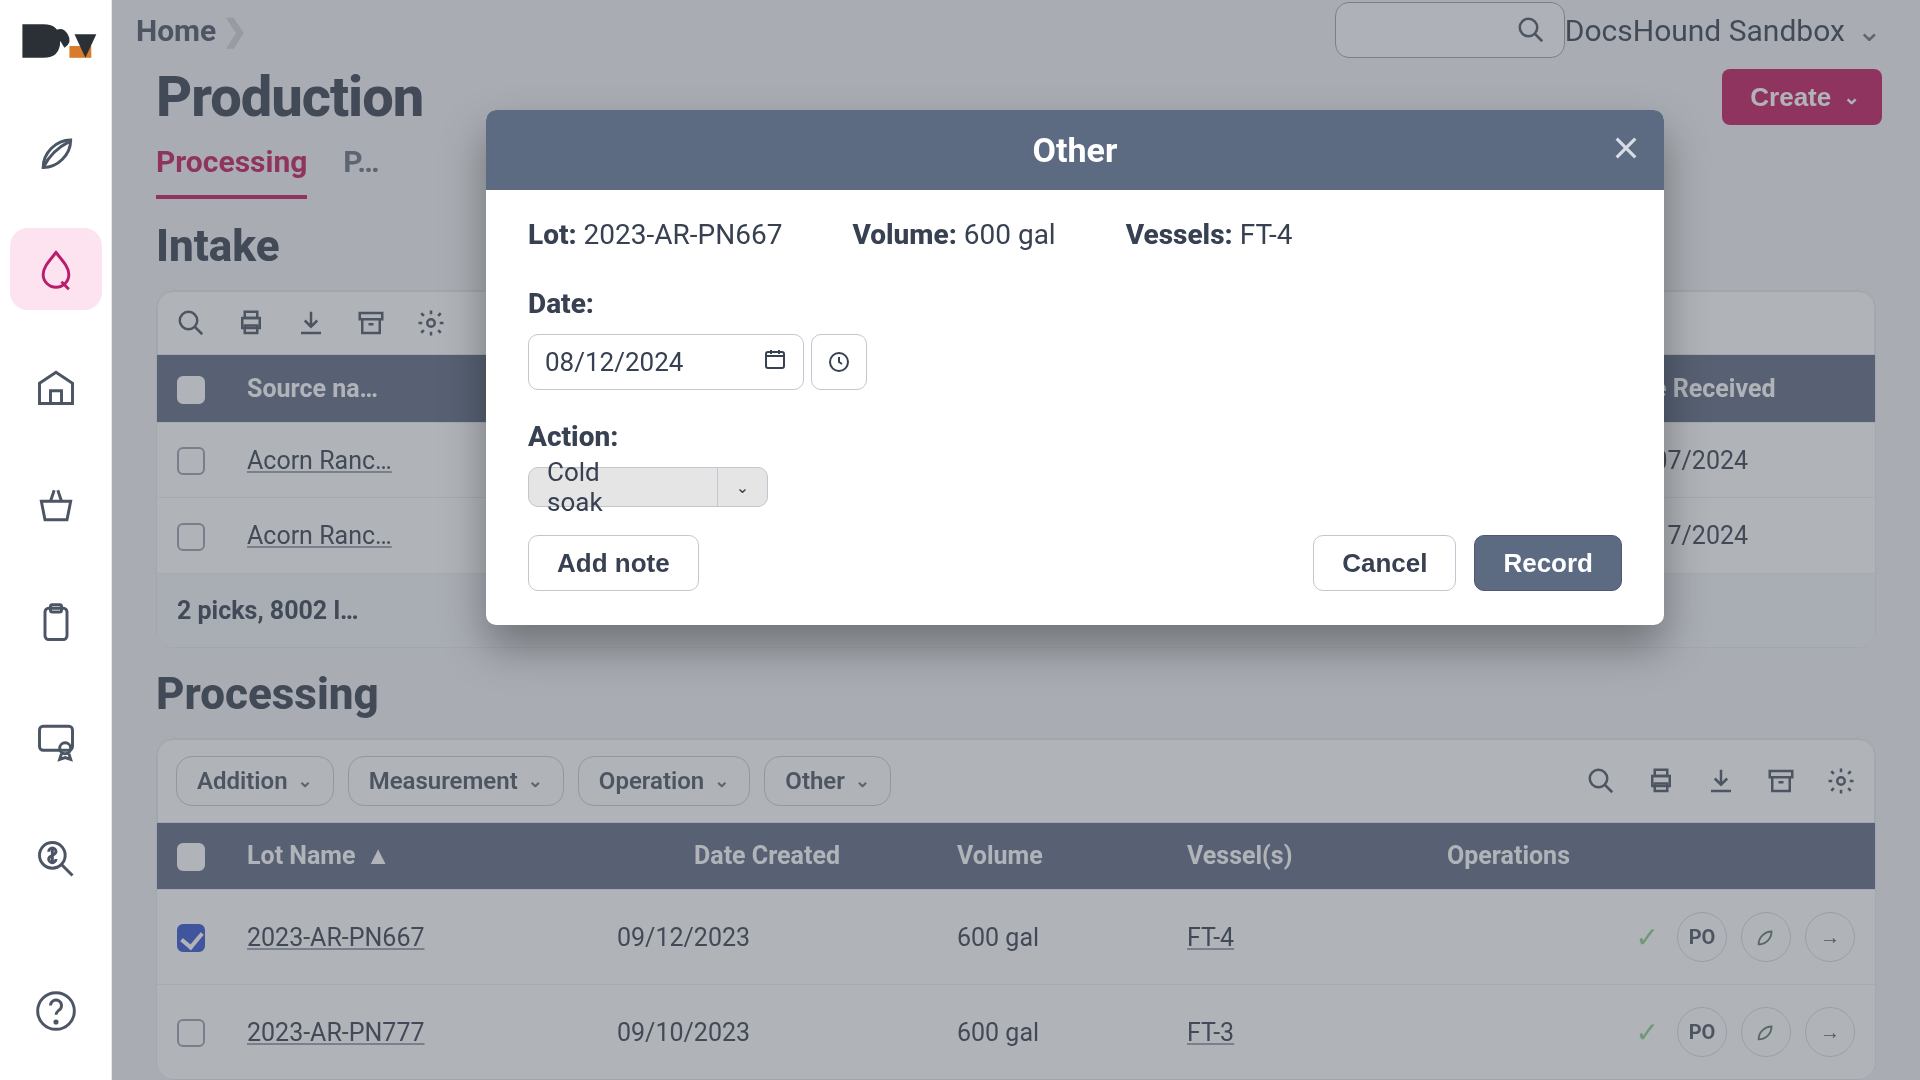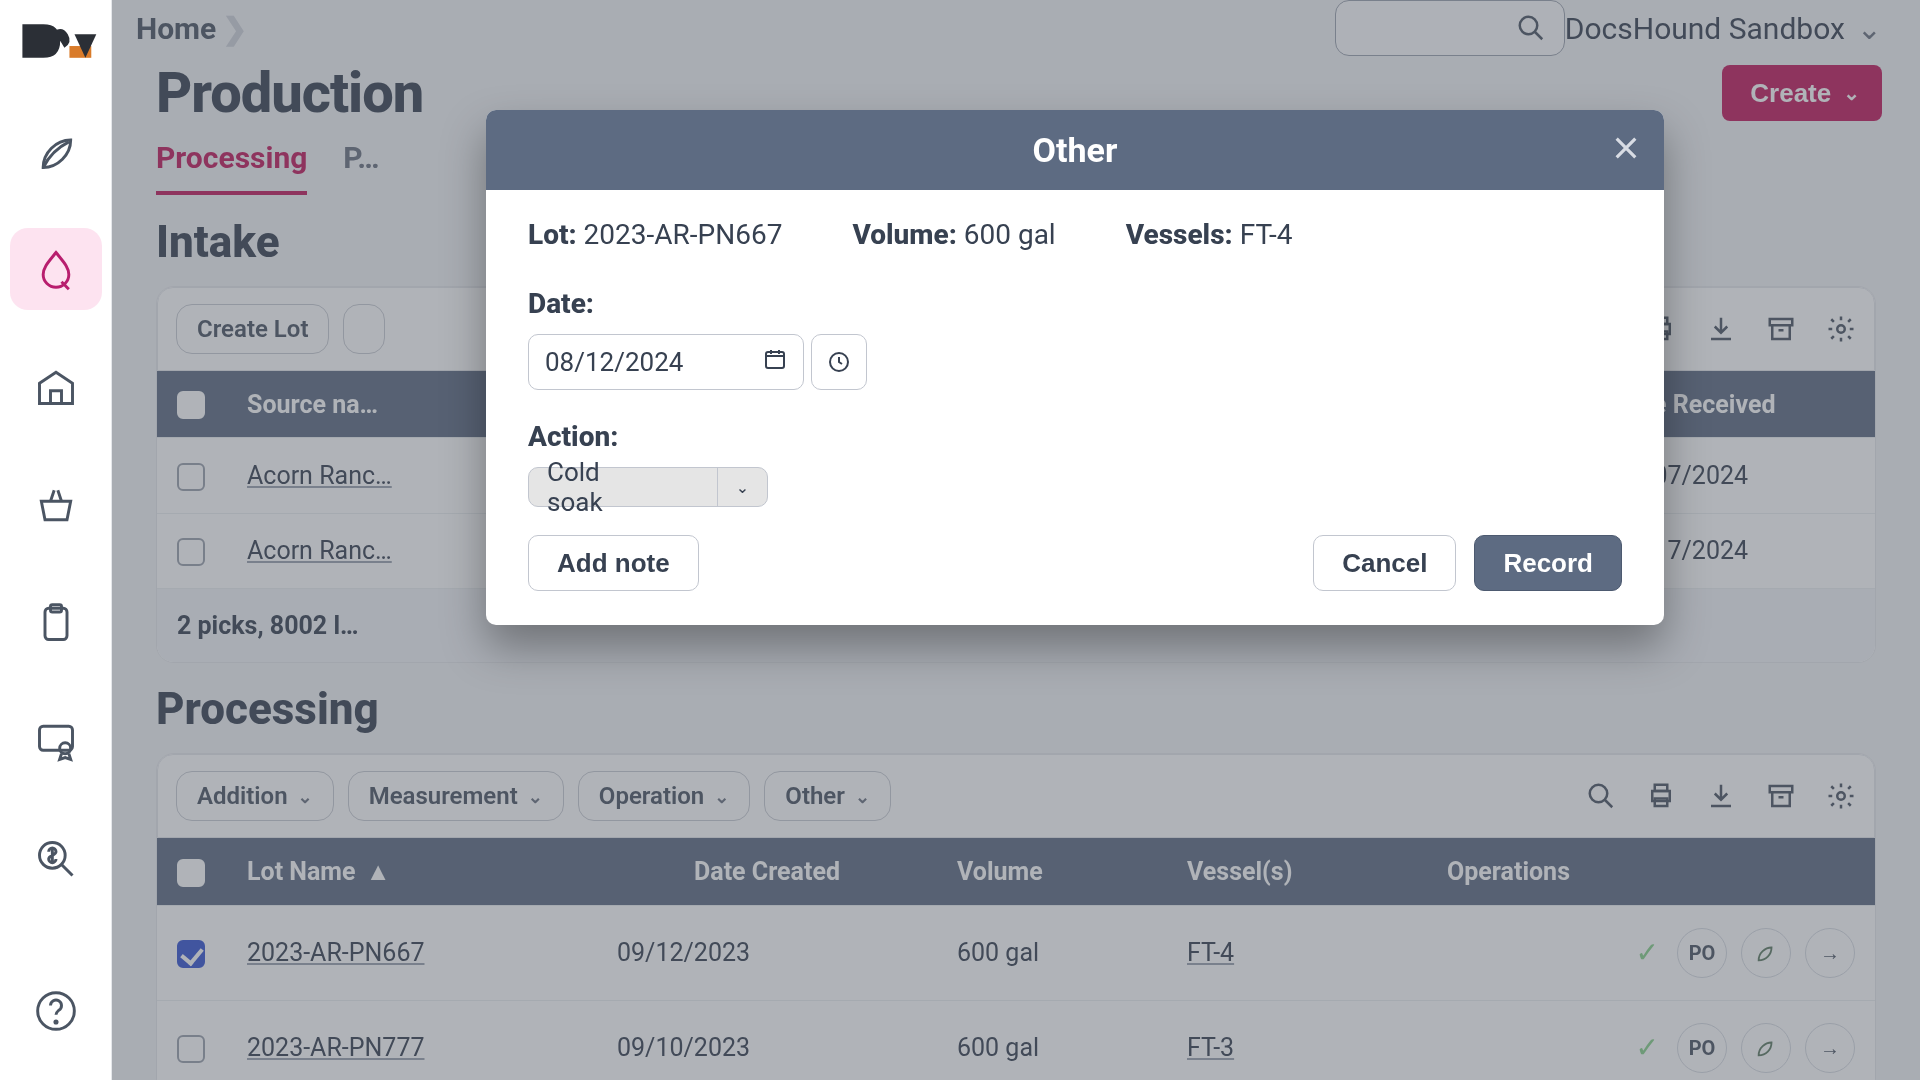--- a/index.html
+++ b/index.html
@@ -184,24 +184,20 @@
 
   <div class="tabs">
     <div class="tab active">Processing</div>
     <div class="tab">P…</div>
   </div>
 
   <div class="section">
     <h2>Intake</h2>
     <div class="card">
       <div class="toolbar">
-        <div class="pillbar">
-          <div class="pill">Create Lot</div>
-          <div class="pill" style="width:40px;"></div>
-        </div>
         <div class="tool-icons">
           <svg viewBox="0 0 24 24" fill="none" stroke="currentColor" stroke-width="2">
               <circle cx="10" cy="10" r="7"></circle>
               <path d="M15 15l6 6"></path>
             </svg>
           <svg viewBox="0 0 24 24" fill="none" stroke="currentColor" stroke-width="2">
               <rect x="5" y="8" width="14" height="8"></rect>
               <rect x="7" y="3" width="10" height="5"></rect>
               <rect x="7" y="14" width="10" height="6"></rect>
             </svg>

